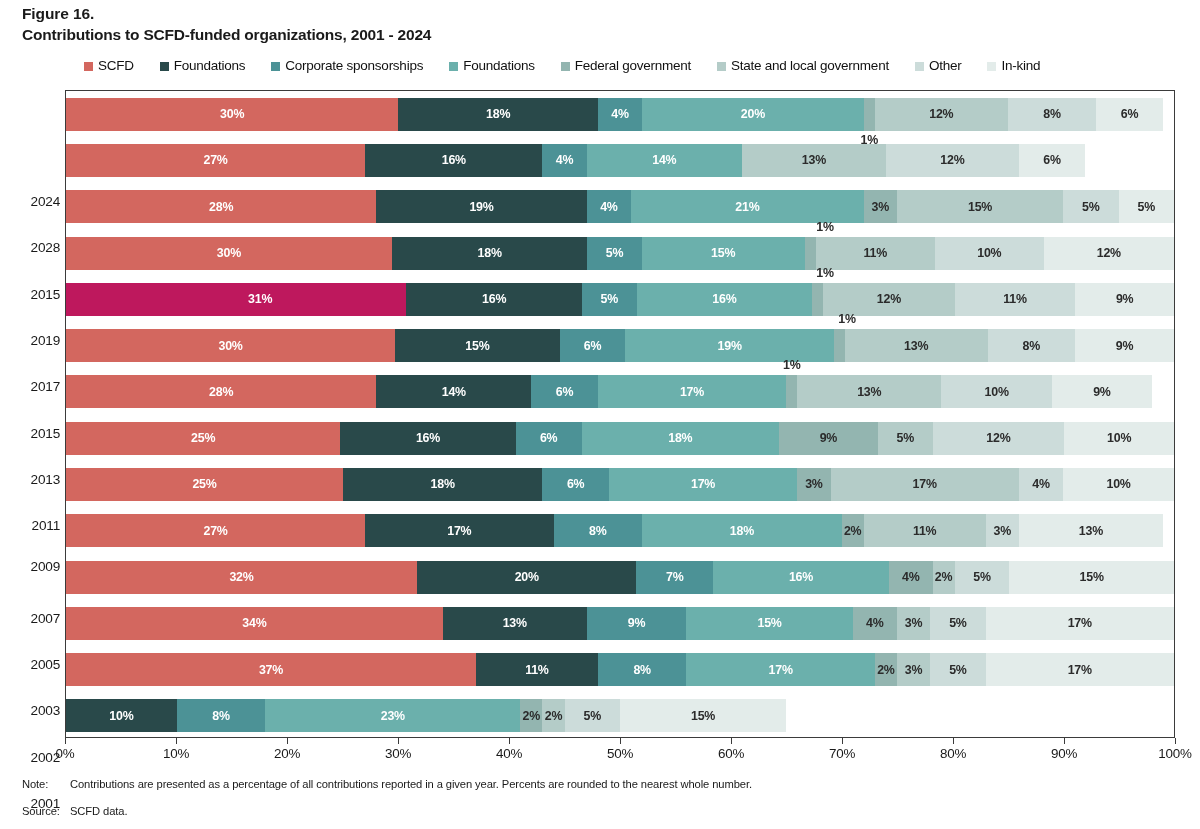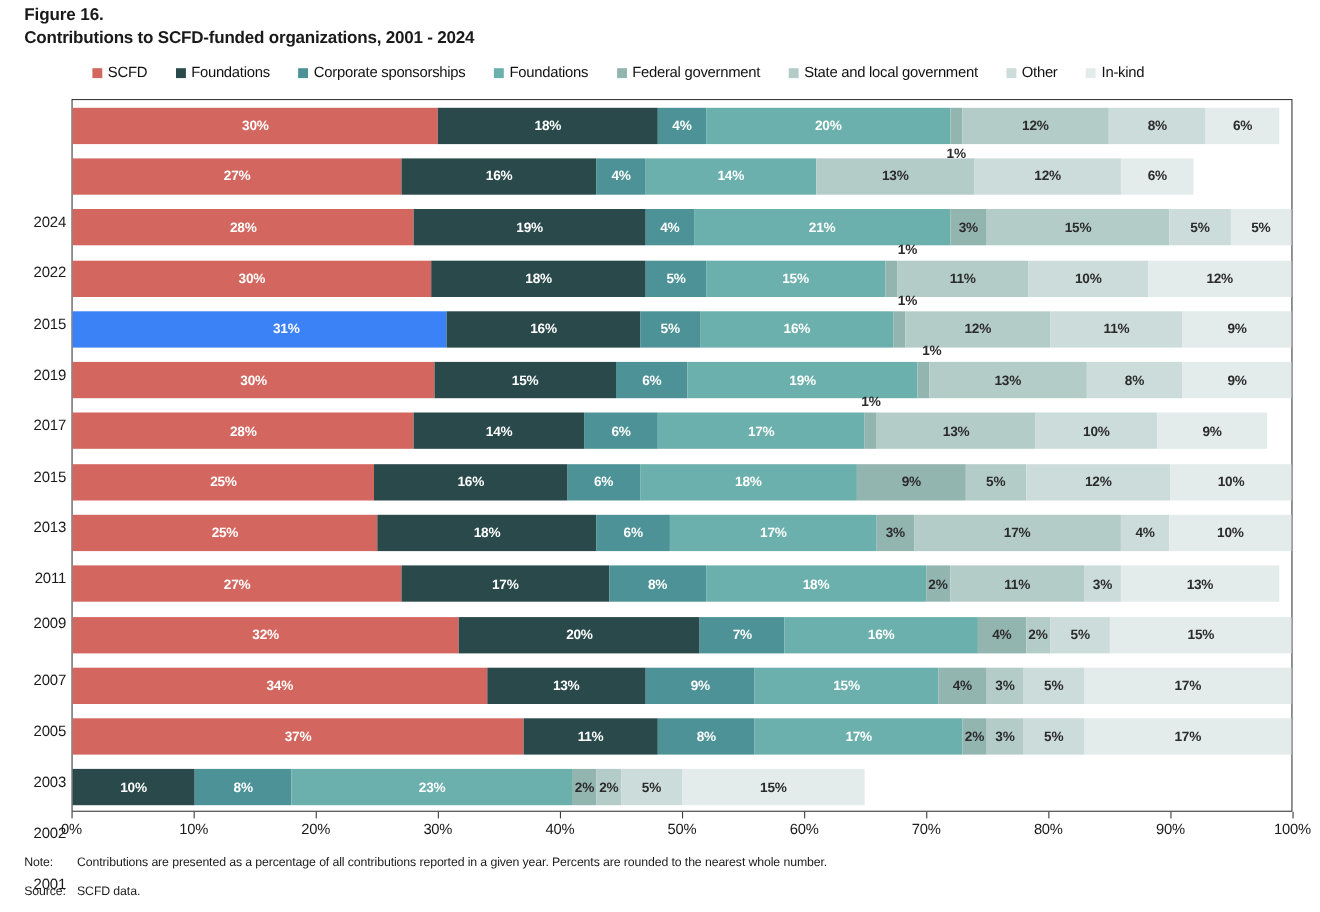--- a/index.html
+++ b/index.html
@@ -99,21 +99,21 @@
         <span class="legend-label">Other</span>
       </div>
       <div class="legend-item">
         <span class="legend-swatch" style="background: rgb(227, 236, 234);"></span>
         <span class="legend-label">In-kind</span>
       </div>
     </div>
 
   <div class="ylabels" id="ylabels">
       <div class="ylabel" style="top: 104.143px;">2024</div>
-      <div class="ylabel" style="top: 150.429px;">2022</div>
+      <div class="ylabel" style="top: 150.429px;">2028</div>
       <div class="ylabel" style="top: 196.714px;">2015</div>
       <div class="ylabel" style="top: 243px;">2019</div>
       <div class="ylabel" style="top: 289.286px;">2017</div>
       <div class="ylabel" style="top: 335.571px;">2015</div>
       <div class="ylabel" style="top: 381.857px;">2013</div>
       <div class="ylabel" style="top: 428.143px;">2011</div>
       <div class="ylabel" style="top: 469px;">2009</div>
       <div class="ylabel" style="top: 520.714px;">2007</div>
       <div class="ylabel" style="top: 567px;">2005</div>
       <div class="ylabel" style="top: 613.286px;">2003</div>
@@ -223,21 +223,21 @@
             <div class="seg" title="Other 10%" style="width: 10%; background: rgb(204, 220, 218);">
               <span class="seg-label lab-dark">10%</span>
             </div>
             <div class="seg" title="In-kind 12%" style="width: 12%; background: rgb(227, 236, 234);">
               <span class="seg-label lab-dark">12%</span>
             </div>
           </div>
         </div>
         <div class="rowwrap" style="top: 191.786px; height: 33px;">
           <div class="bar">
-            <div class="seg" title="SCFD 31%" style="width: 31%; background: #3b82f6; padding-left: 48px;">
+            <div class="seg" title="SCFD 31%" style="width: 31%; background: #be185d; padding-left: 48px;">
               <span class="seg-label lab-light">31%</span>
             </div>
             <div class="seg" title="Individual 16%" style="width: 16%; background: rgb(41, 73, 74);">
               <span class="seg-label lab-light">16%</span>
             </div>
             <div class="seg" title="Corporate sponsorships 5%" style="width: 5%; background: rgb(76, 146, 150);">
               <span class="seg-label lab-light">5%</span>
             </div>
             <div class="seg" title="Foundations 16%" style="width: 16%; background: rgb(107, 176, 172);">
               <span class="seg-label lab-light">16%</span>

